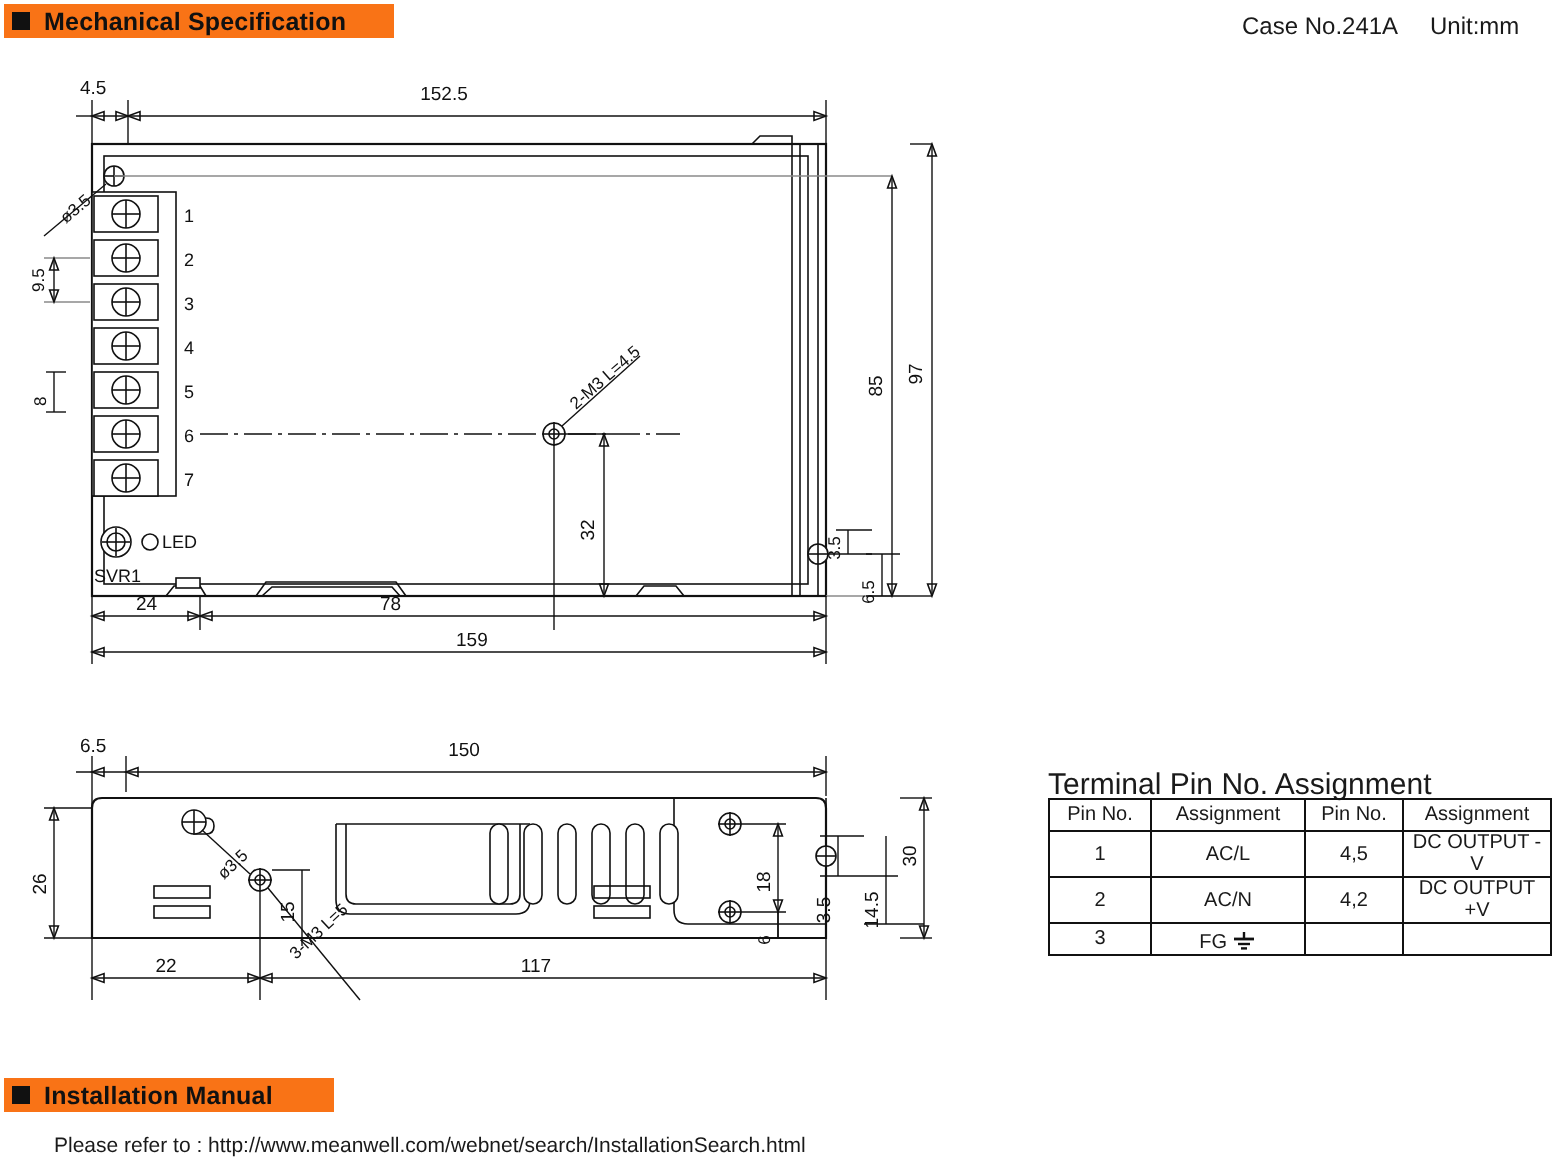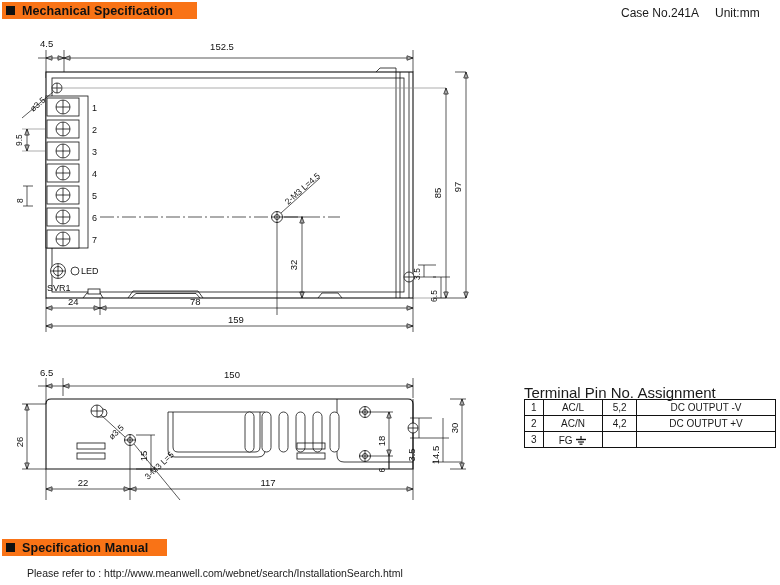--- a/index.html
+++ b/index.html
@@ -360,24 +360,30 @@
     <path class="ln thin" d="M413,489 L407,486.8 L407,491.2 Z" fill="#111"></path>
   </g>
   <text class="dim" x="83" y="486" text-anchor="middle">22</text>
   <text class="dim" x="268" y="486" text-anchor="middle">117</text>
 
 </svg>
 
 <div class="tbl-title" style="left:524px;top:384px;">Terminal Pin No.  Assignment</div>
 <table id="pin-table" style="left:524px;top:399px;width:252px;">
   <tbody>
+      <tr>
+    <th style="width:46px;">Pin No.</th>
+    <th style="width:72px;">Assignment</th>
+    <th style="width:44px;">Pin No.</th>
+    <th>Assignment</th>
+  </tr>
   <tr>
     <td>1</td>
     <td>AC/L</td>
-    <td>5,2</td>
+    <td>4,5</td>
     <td>DC OUTPUT -V</td>
   </tr>
   <tr>
     <td>2</td>
     <td>AC/N</td>
     <td>4,2</td>
     <td>DC OUTPUT +V</td>
   </tr>
   <tr>
     <td>3</td>
@@ -391,15 +397,15 @@
       </svg>
     </td>
     <td></td>
     <td></td>
   </tr>
 </tbody>
   </table>
 
 <div class="sec-bar" style="left:2px;top:539px;width:155px;">
   <span class="bullet"></span>
-  <span class="txt">Specification Manual</span>
+  <span class="txt">Installation Manual</span>
 </div>
 <div class="note" style="left:27px;top:567px;text-align:right;">Please refer to : http://www.meanwell.com/webnet/search/InstallationSearch.html</div>
 
 </body></html>

